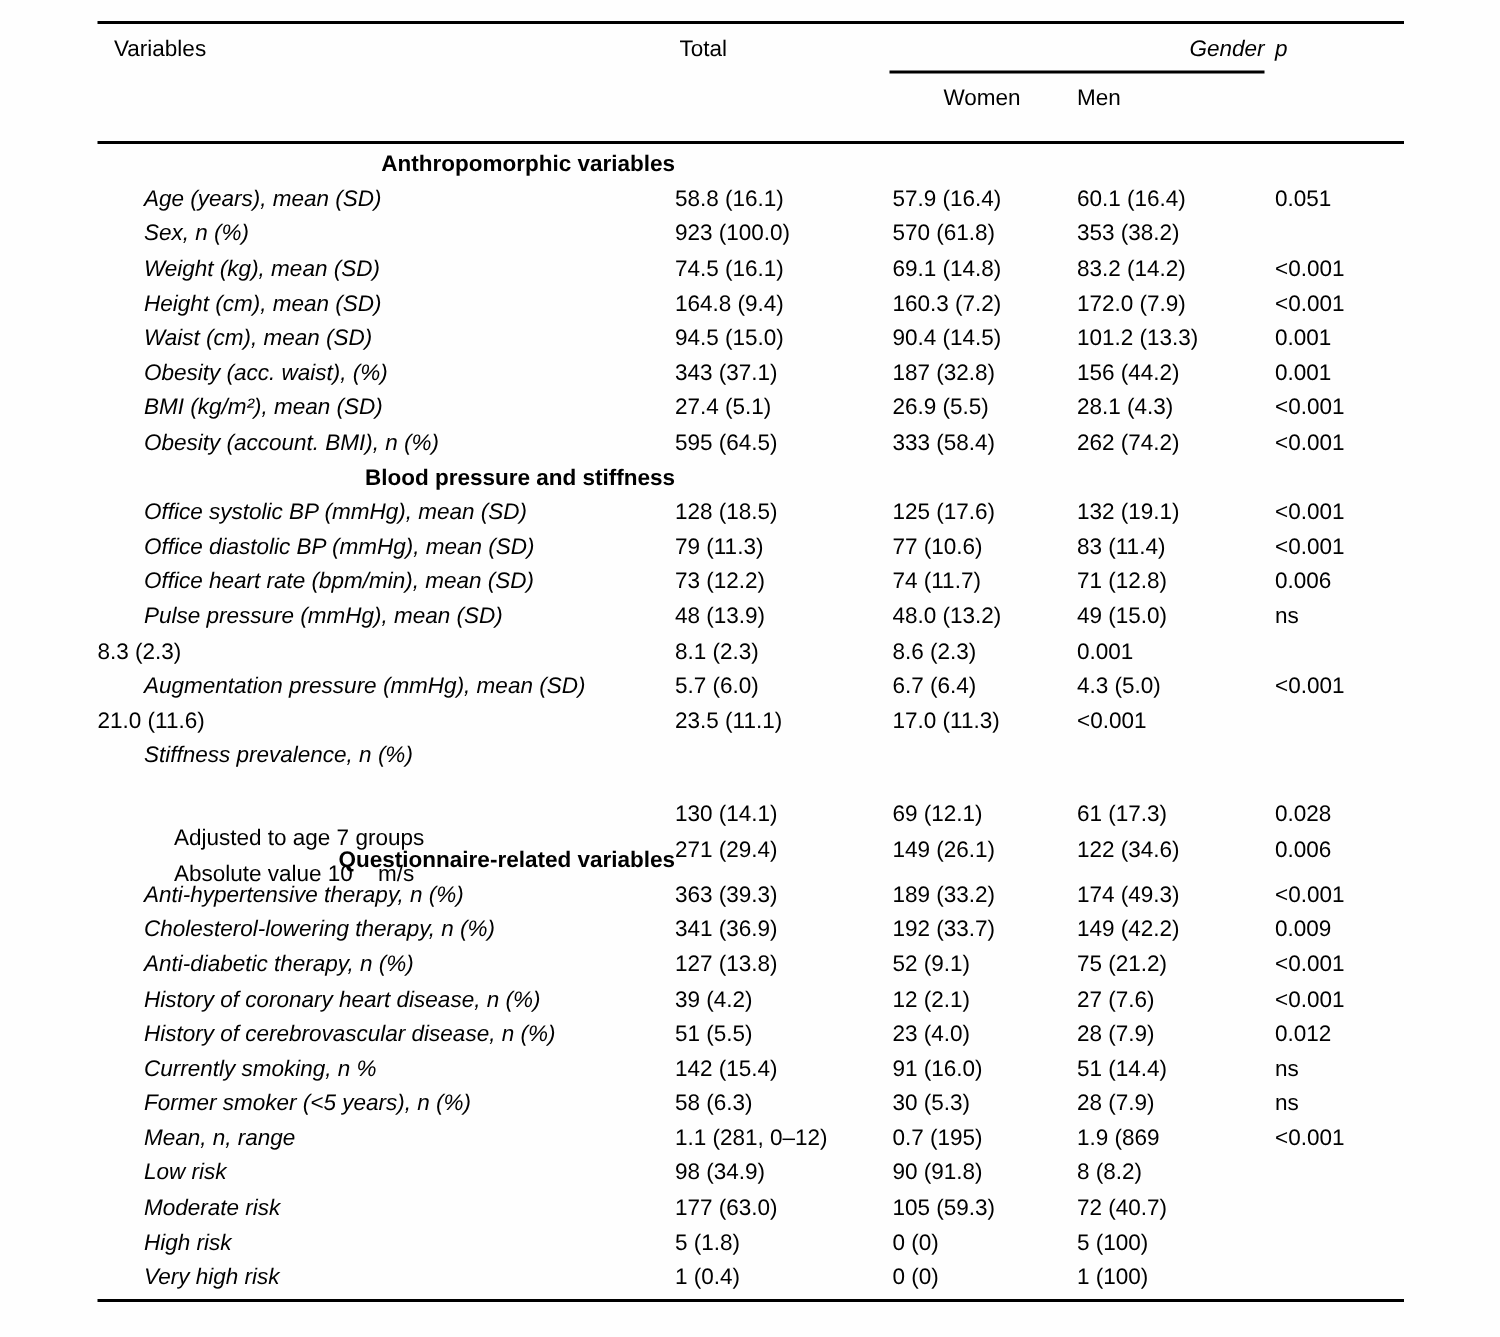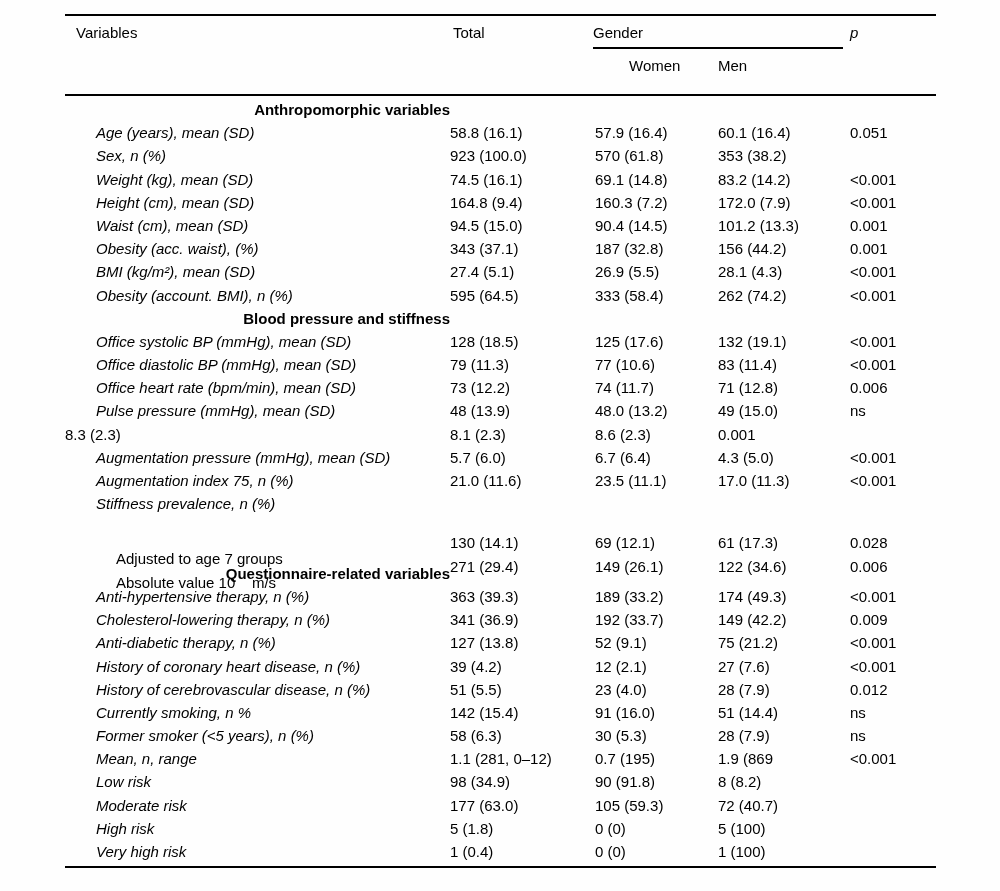--- a/index.html
+++ b/index.html
@@ -15,21 +15,21 @@
     width:871px;
   }
   .rule { height:2px; background:#000; width:100%; }
   .thead {
     position:relative;
     height:78px;
     font-size:15px;
   }
   .h-var   { position:absolute; left:11px;  top:8px; }
   .h-total { position:absolute; left:388px; top:8px; }
-  .h-gender{ position:absolute; left:528px; top:8px; width:250px; text-align:left; }
+  .h-gender{ position:absolute; left:528px; top:8px; width:250px; text-align:right;font-style:italic; }
   .gender-rule { position:absolute; left:528px; top:31px; width:250px; height:2px; background:#000; }
   .h-p     { position:absolute; left:785px; top:8px; font-style:italic; }
   .h-women { position:absolute; left:564px; top:41px; }
   .h-men   { position:absolute; left:653px; top:41px; }
   .tbody { padding-top:2px; padding-bottom:3px; }
   .t-row {
     display:grid;
     grid-template-columns:385px 145px 123px 132px 1fr;
     height:23.2px;
     align-items:center;
@@ -164,21 +164,20 @@
           <span class="c-num">0.001</span>
         </div>
         <div class="t-row item">
           <span class="c-label">Augmentation pressure (mmHg), mean (SD)</span>
           <span class="c-num">5.7 (6.0)</span>
           <span class="c-num">6.7 (6.4)</span>
           <span class="c-num">4.3 (5.0)</span>
           <span class="c-num">&lt;0.001</span>
         </div>
         <div class="t-row item">
-          <span class="c-label">Augmentation index 75, n (%)</span>
           <span class="c-num">21.0 (11.6)</span>
           <span class="c-num">23.5 (11.1)</span>
           <span class="c-num">17.0 (11.3)</span>
           <span class="c-num">&lt;0.001</span>
         </div>
         <div class="t-row item">
           <span class="c-label">Stiffness prevalence, n (%)</span>
           <span class="c-num"></span>
           <span class="c-num"></span>
           <span class="c-num"></span>

